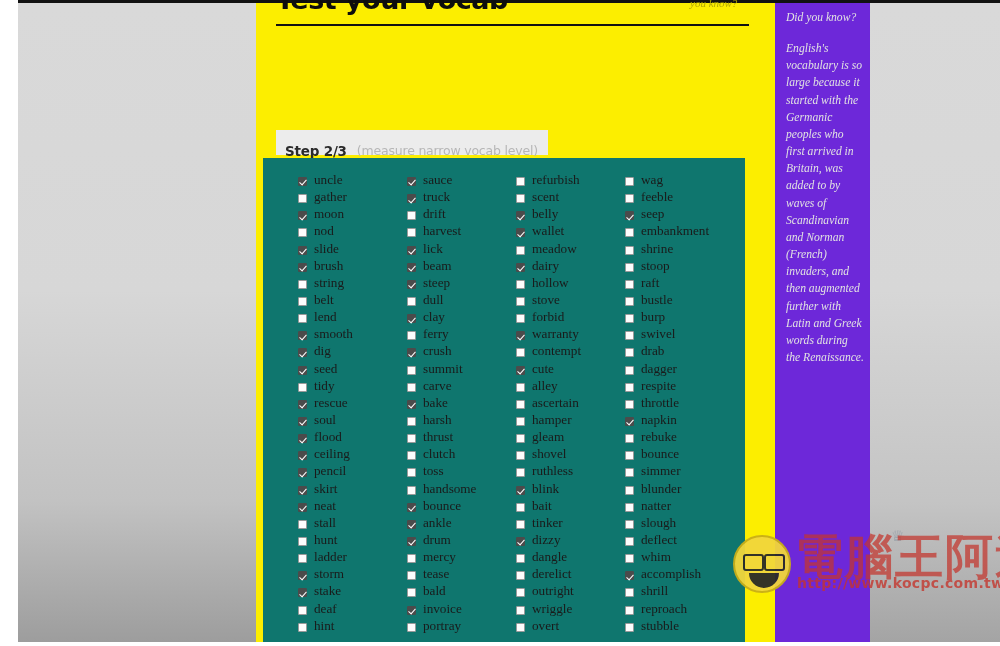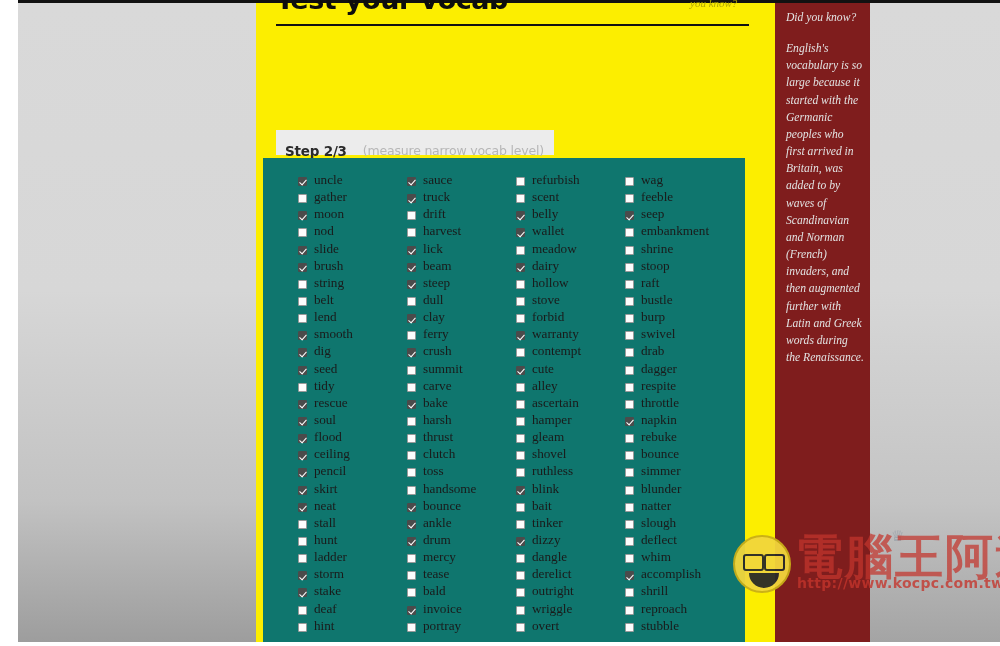--- a/index.html
+++ b/index.html
@@ -40,21 +40,21 @@
 
   
   .yellow-band {
     position: absolute; left: 256px; top: 3px; width: 519px; height: 639px;
     background: #fcee00;
   }
 
   
   .dark-sidebar {
     position: absolute; left: 775px; top: 3px; width: 95px; height: 639px;
-    background: #7f1d1d;
+    background: #6d28d9;
   }
 
   
   .site-title {
     position: absolute; left: 276px; top: -16px;
     font-family: "DejaVu Sans", sans-serif;
     font-weight: 900;
     font-size: 27px;
     letter-spacing: -0.5px;
     color: #0d0d0d;
@@ -81,21 +81,21 @@
     color: #101010;
   }
   .intro p + p { margin-top: 13px; }
 
   
   .step-badge {
     position: absolute; left: 276px; top: 130px;
     height: 25px;
     padding: 16px 10px 0 9px;
     background: #ececec;
-    display: flex; align-items: center; gap: 16px;
+    display: flex; align-items: center; gap: 10px;
     font-family: "DejaVu Sans", sans-serif;
     white-space: nowrap;
   }
   .step-num {
     font-weight: 900; font-size: 13.5px; color: #2b2b2b;
     letter-spacing: -0.2px;
   }
   .step-desc {
     font-weight: 400; font-size: 12.5px; color: #b6b6b6;
     letter-spacing: -0.2px;

